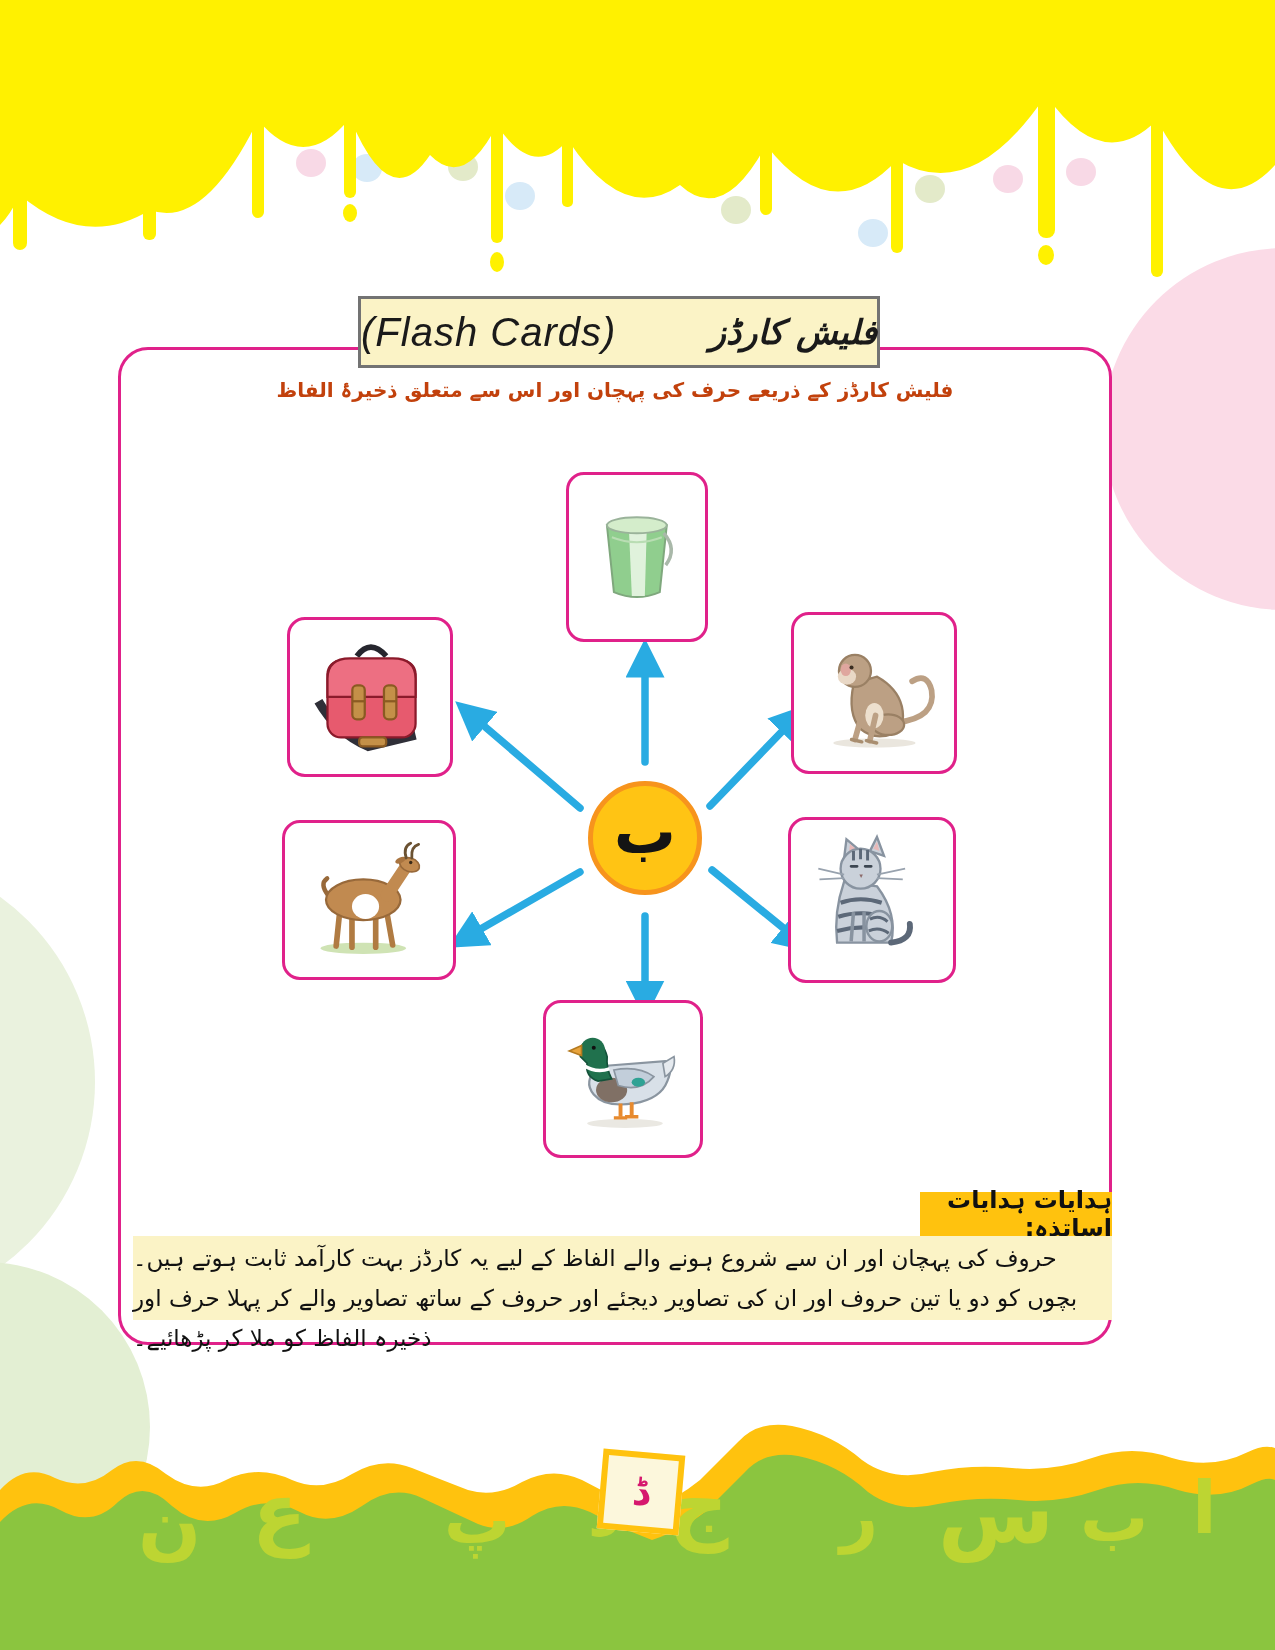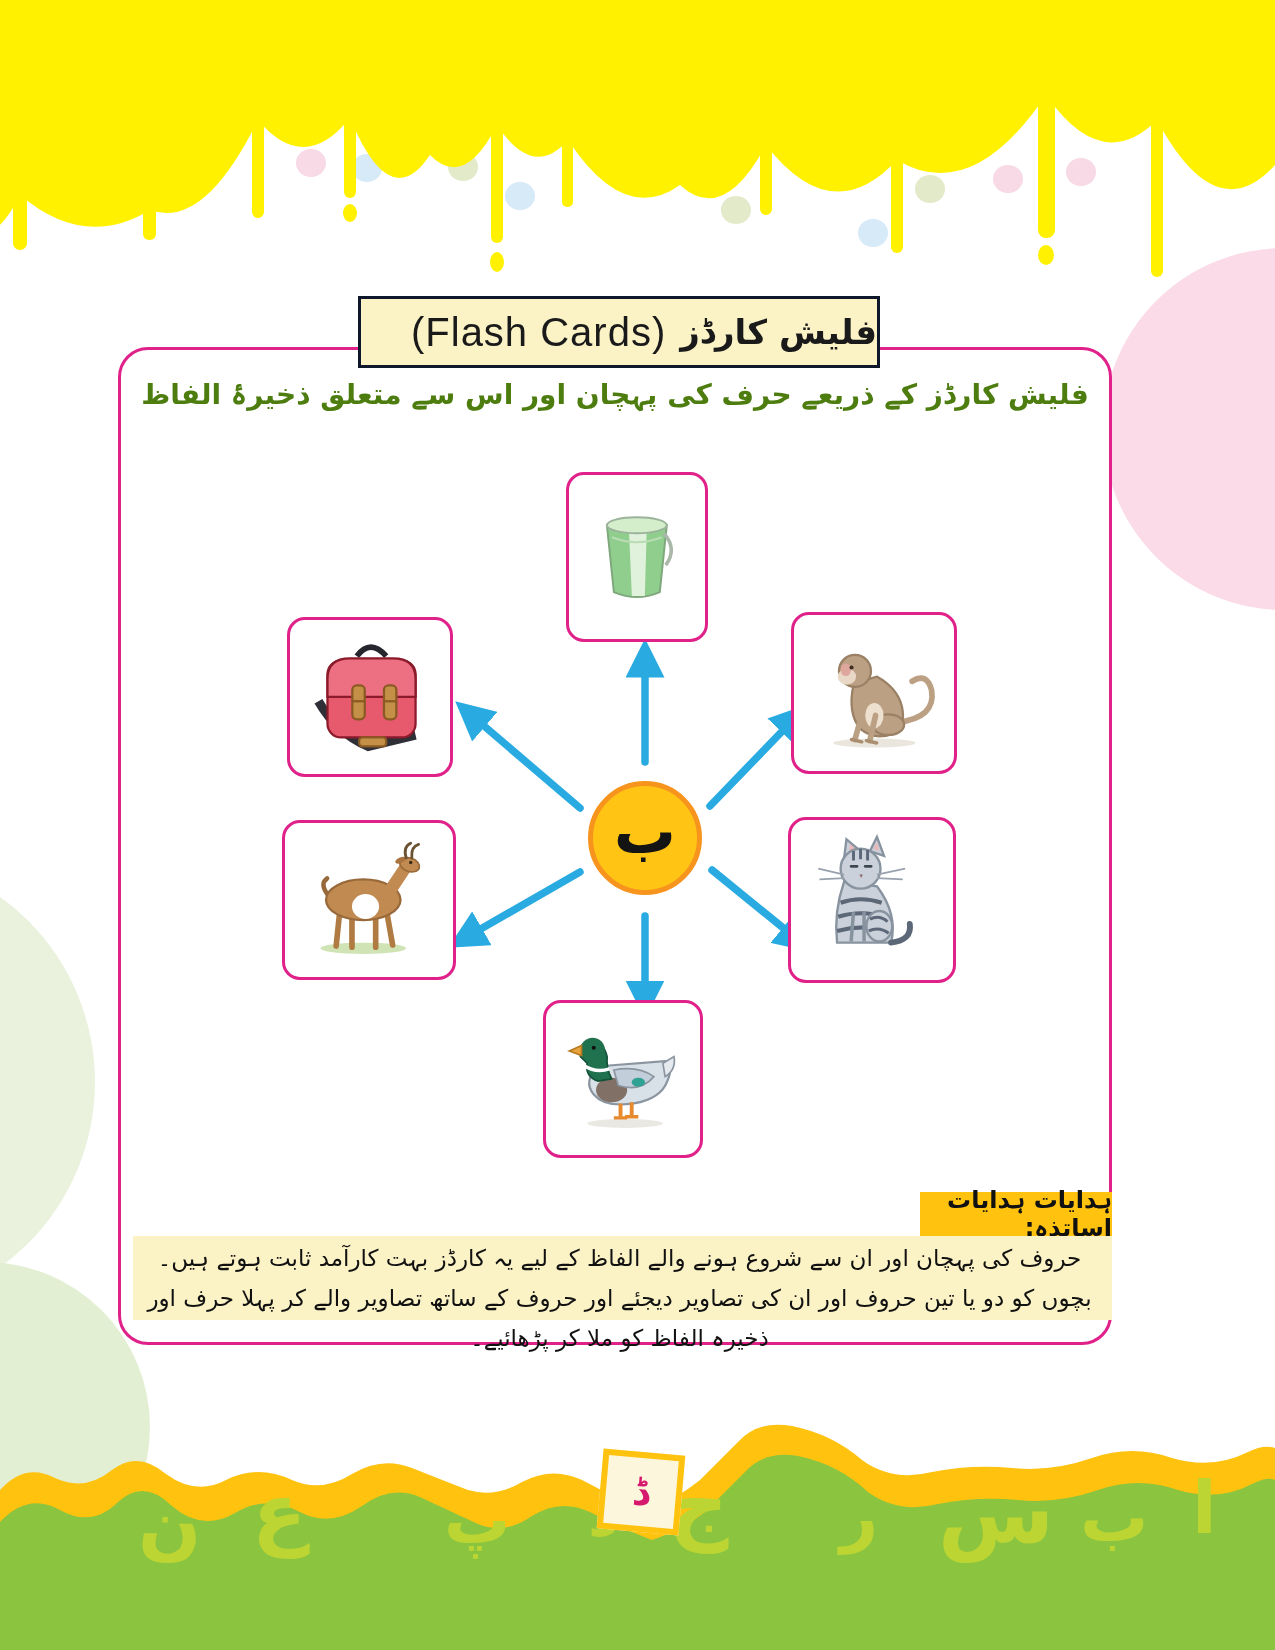--- a/index.html
+++ b/index.html
@@ -10,44 +10,44 @@
   .circle{border-radius:50%;}
   .pink-circle{left:1103px;top:248px;width:362px;height:362px;background:#FBDBE7;}
   .green-circle-left{left:-361px;top:854px;width:456px;height:456px;background:#EAF2DE;}
   .green-circle-bl{left:-180px;top:1262px;width:330px;height:330px;background:#E3EFD3;}
   .dot{width:30px;height:28px;border-radius:50%;}
   .dot.pink{background:#F8D9E6;} .dot.blue{background:#D7EAF8;} .dot.green{background:#E3EAC9;}
   
   #header-svg{left:0;top:0;}
   
   .title-box{left:358px;top:296px;width:522px;height:72px;background:#FBF3C6;
-    border:3px solid #0f172a;box-sizing:border-box;display:flex;align-items:center;justify-content:flex-end;z-index:6;}
+    border:3px solid #737373;box-sizing:border-box;display:flex;align-items:center;justify-content:space-between;z-index:6;font-style:italic;}
   .title-en{font-family:"Liberation Sans",sans-serif;font-size:40px;color:#1a1a1a;letter-spacing:1px;}
   .title-ur{font-size:34px;font-weight:bold;color:#1a1a1a;margin-left:14px;}
   
   .content-box{left:118px;top:347px;width:994px;height:998px;background:#fff;
     border:3px solid #E0218A;border-radius:30px;box-sizing:border-box;z-index:2;}
   .subtitle{left:138px;top:378px;width:954px;text-align:center;direction:rtl;
-    font-size:28px;font-weight:bold;color:#4d7c0f;z-index:5;}
+    font-size:20px;font-weight:bold;color:#c2410c;z-index:5;}
   
   .card{background:#fff;border:3px solid #E0218A;border-radius:18px;box-sizing:border-box;
     display:flex;align-items:center;justify-content:center;z-index:5;}
   .card svg{width:88%;height:88%;}
   
   .center-circle{left:588px;top:781px;width:114px;height:114px;border-radius:50%;
     background:#FFC414;border:5px solid #F7941D;box-sizing:border-box;display:flex;
     align-items:center;justify-content:center;z-index:5;}
   .center-circle span{font-size:62px;font-weight:bold;color:#141414;line-height:1;margin-top:-12px;}
   #arrows{left:0;top:0;z-index:4;pointer-events:none;}
   
   .note-label{left:920px;top:1192px;width:192px;height:44px;background:#FFC20E;
     display:flex;align-items:center;justify-content:center;direction:rtl;
     font-size:24px;font-weight:bold;color:#111;z-index:6;}
   .note-box{left:133px;top:1236px;width:979px;height:84px;background:#FBF3C6;
-    direction:rtl;text-align:center;padding:2px 14px 0 8px;box-sizing:border-box;
+    direction:rtl;text-align:left;padding:2px 14px 0 0;box-sizing:border-box;
     font-size:23px;color:#111;line-height:40px;z-index:6;}
   .note-box .line{display:block;}
   
   #footer{left:0;top:1380px;width:1275px;height:270px;z-index:7;}
   .footer-letter{position:absolute;color:#BDD532;font-weight:bold;line-height:1;z-index:8;}
   .page-marker{position:absolute;left:600px;top:72px;width:82px;height:80px;background:#FCF7DC;
     border:6px solid #FFC20E;box-sizing:border-box;transform:rotate(5deg);
     display:flex;align-items:center;justify-content:center;z-index:9;}
   .page-marker span{font-size:38px;font-weight:bold;color:#D6186E;}
 </style>

